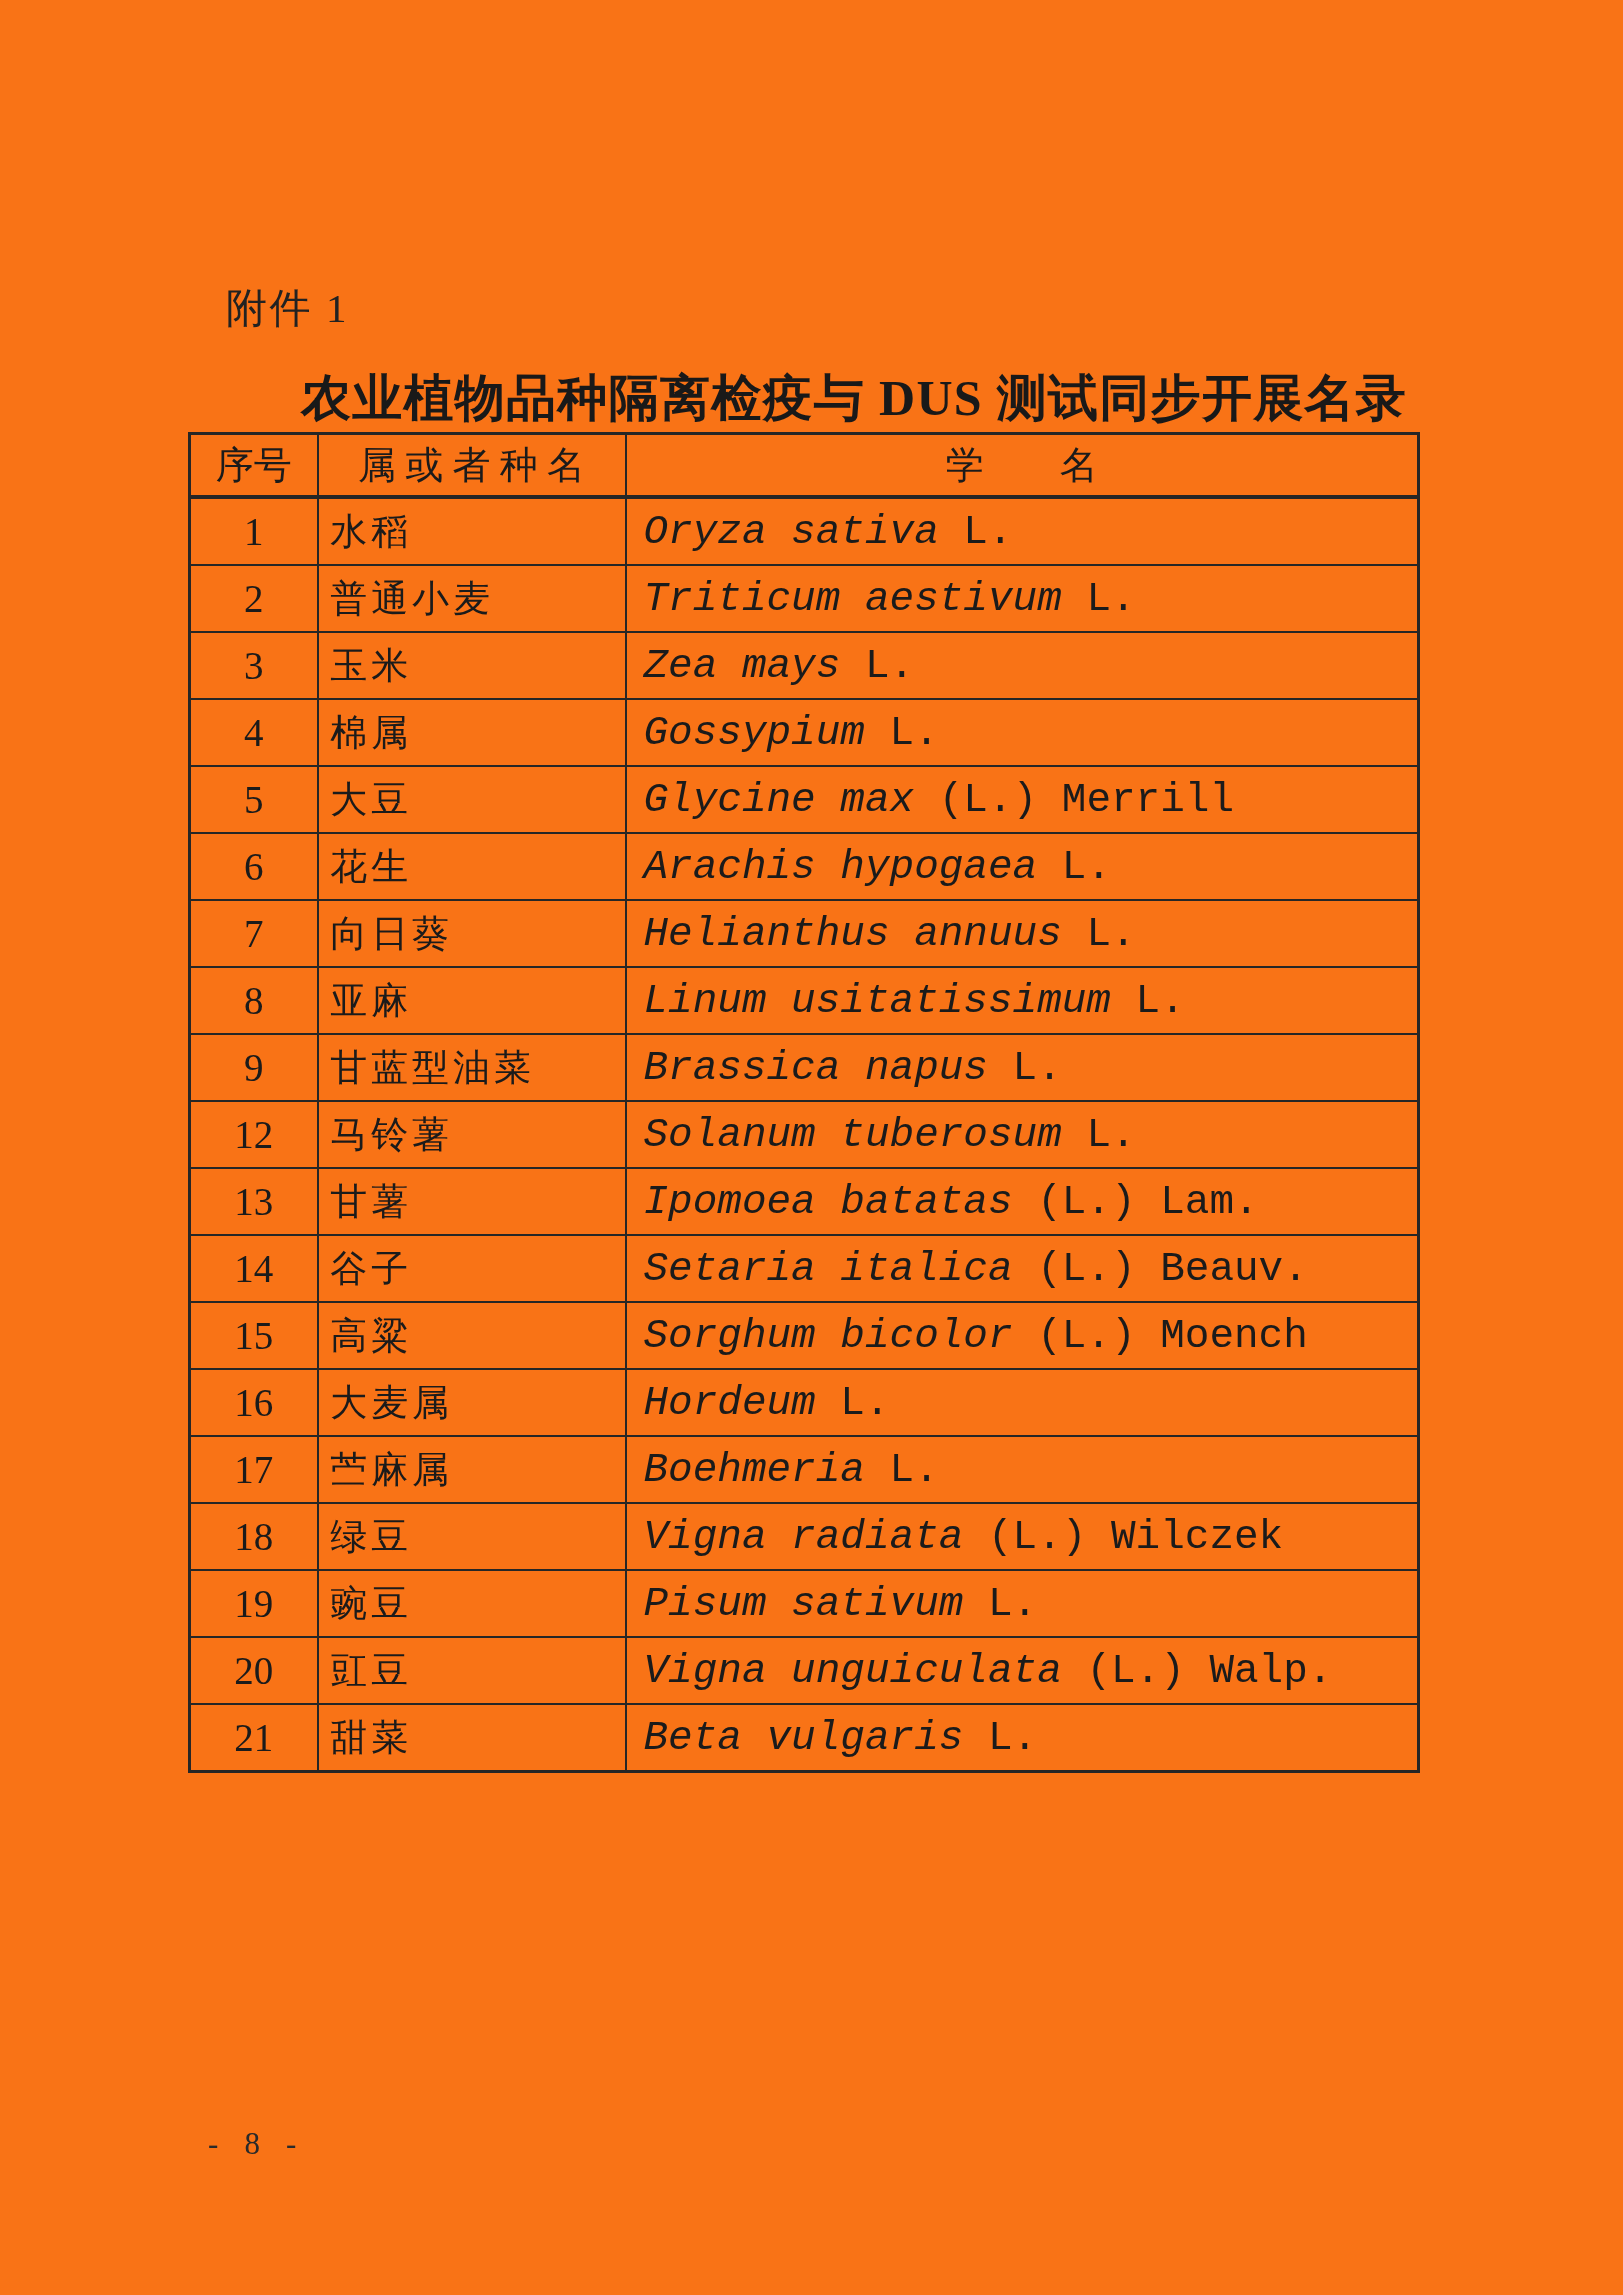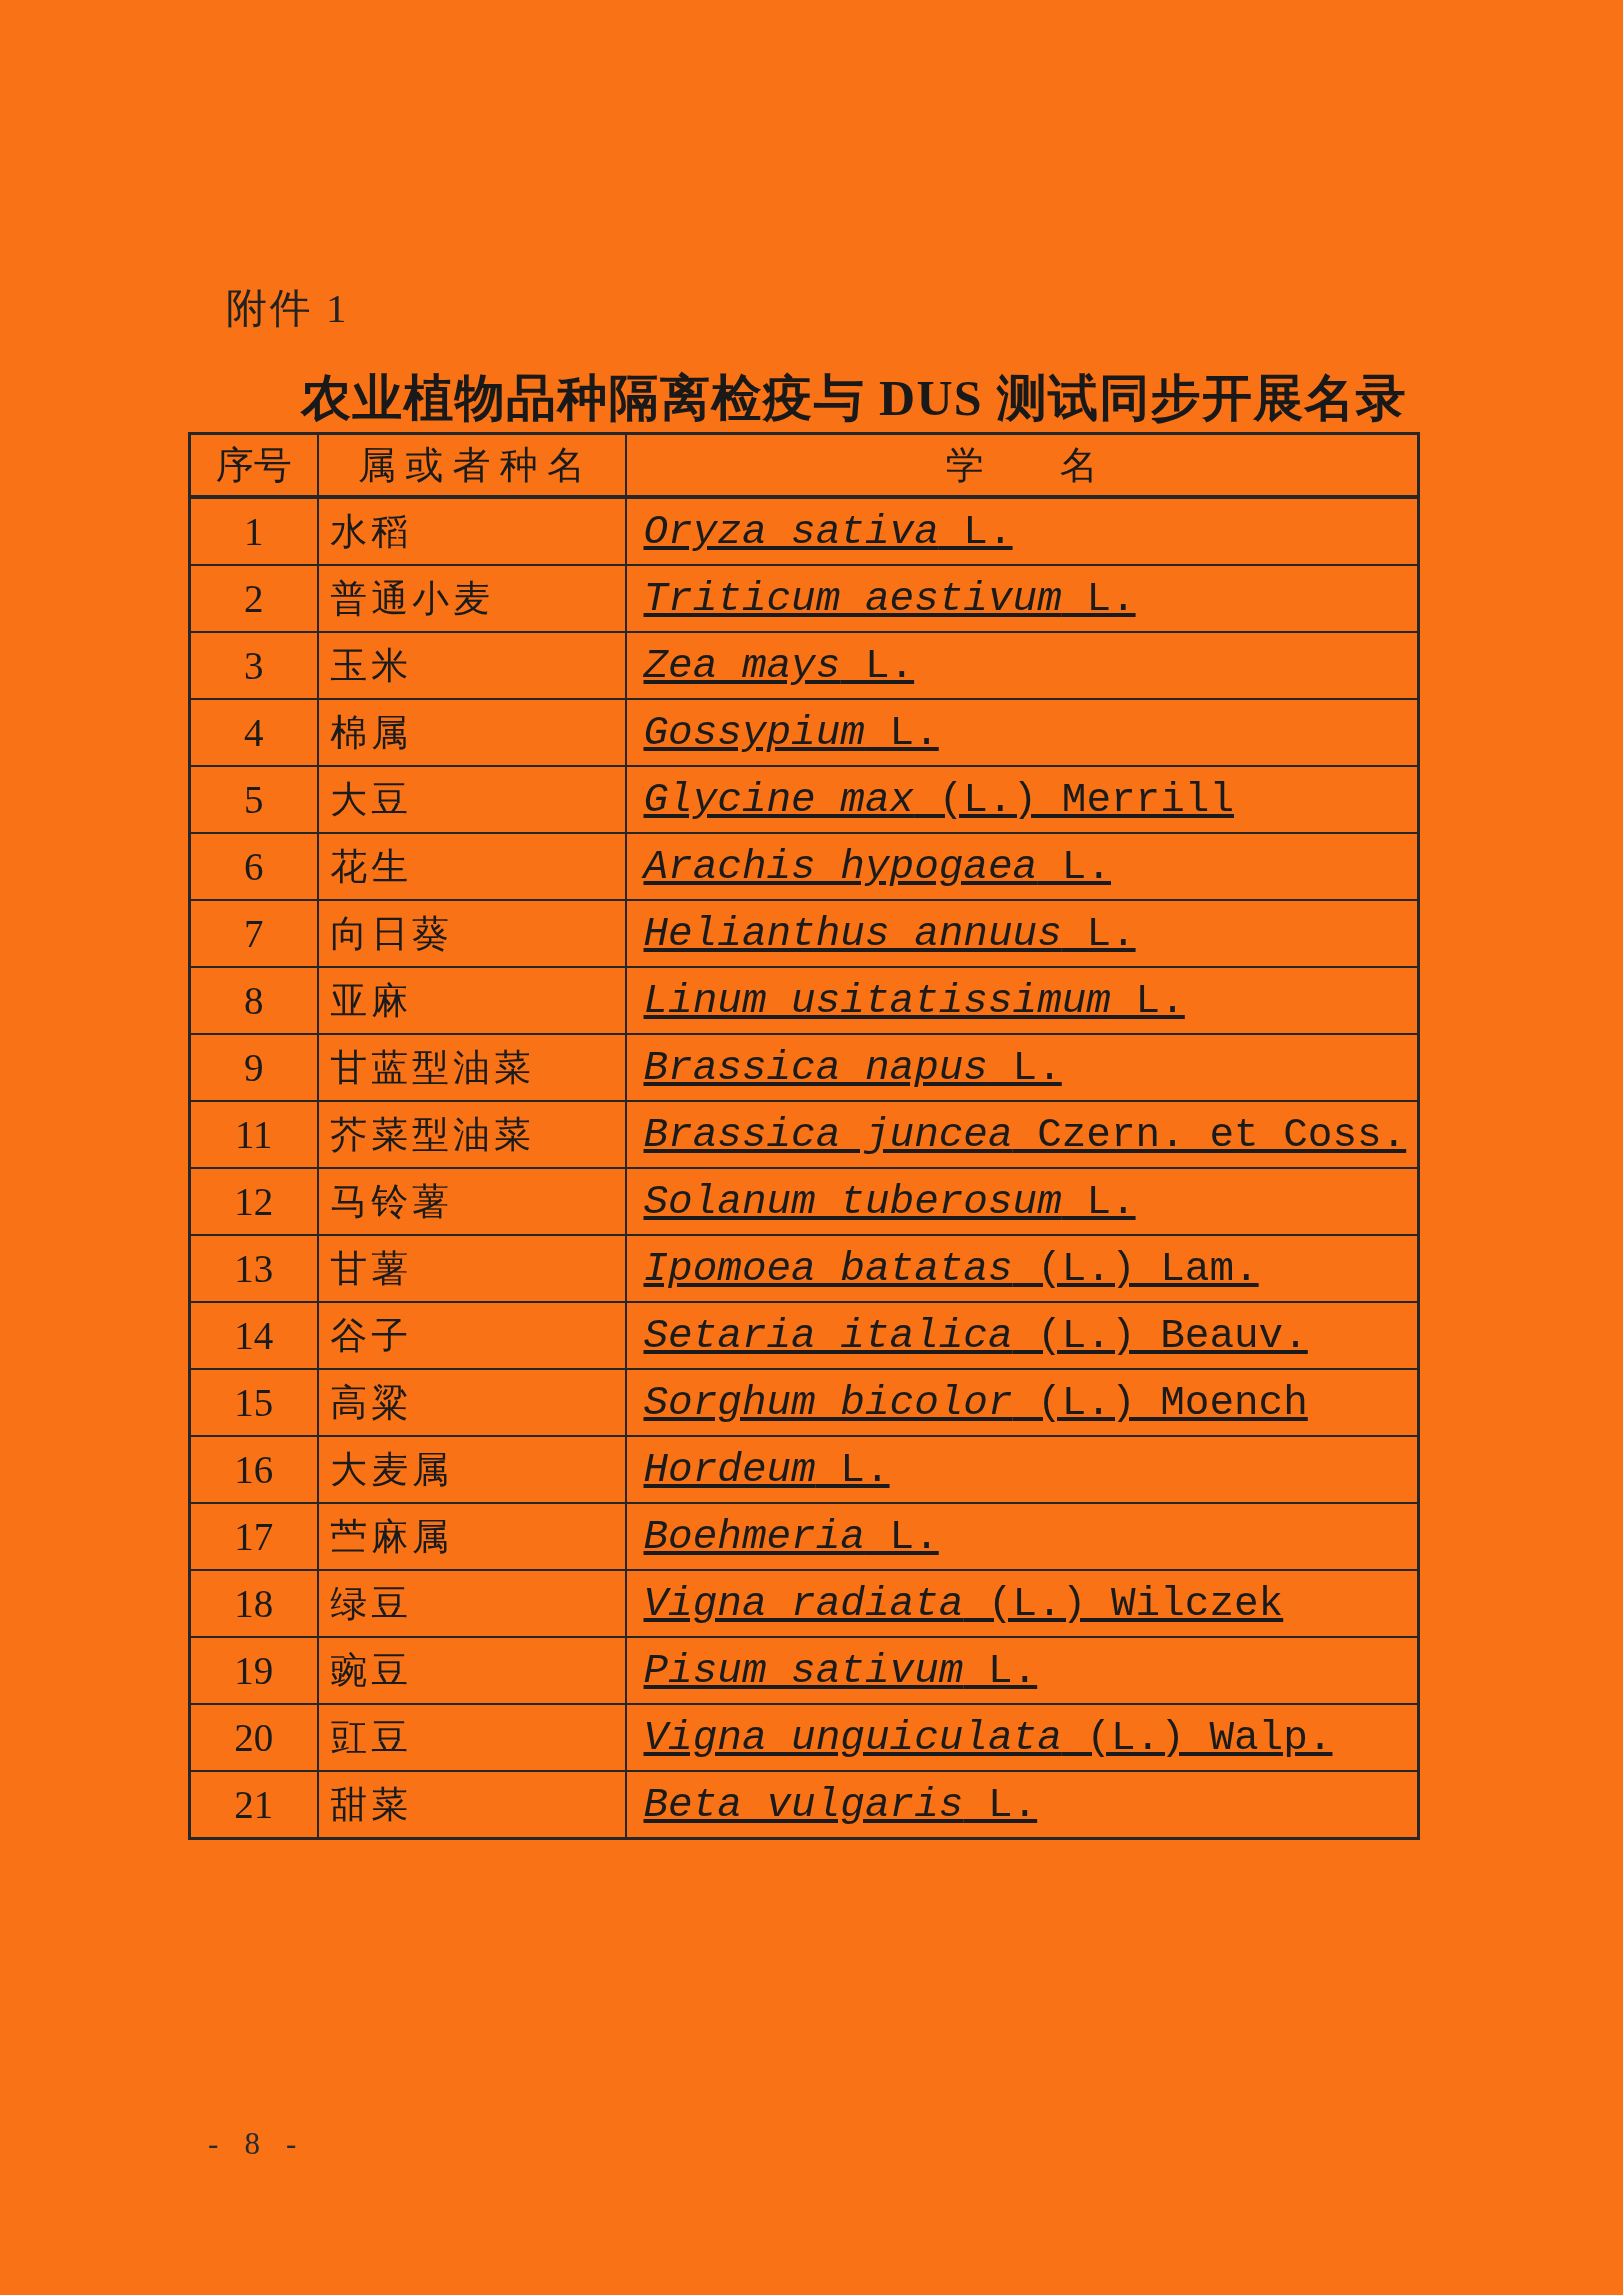--- a/index.html
+++ b/index.html
@@ -66,21 +66,20 @@
   td.cn{
     font-size:37px;
     padding-left:11.8px;
     letter-spacing:3.9px;
   }
   td.latin{
     font-family:"Liberation Mono","DejaVu Sans Mono",monospace;
     font-size:41px;
     padding-left:17px;
     white-space:nowrap;
-    text-decoration:underline;
   }
   td.latin .bin{font-style:italic;}
   td.latin .auth{font-style:normal;}
   .pageno{
     position:absolute;
     left:208px;top:2126px;
     font-size:31px;
     letter-spacing:9.2px;
     color:#2a2a2a;
   }
@@ -147,25 +146,20 @@
     <td class="no">8</td>
     <td class="cn">亚麻</td>
     <td class="latin"><span class="bin">Linum usitatissimum</span><span class="auth"> L.</span></td>
   </tr>
         <tr>
     <td class="no">9</td>
     <td class="cn">甘蓝型油菜</td>
     <td class="latin"><span class="bin">Brassica napus</span><span class="auth"> L.</span></td>
   </tr>
         <tr>
-    <td class="no">11</td>
-    <td class="cn">芥菜型油菜</td>
-    <td class="latin"><span class="bin">Brassica juncea</span><span class="auth"> Czern. et Coss.</span></td>
-  </tr>
-        <tr>
     <td class="no">12</td>
     <td class="cn">马铃薯</td>
     <td class="latin"><span class="bin">Solanum tuberosum</span><span class="auth"> L.</span></td>
   </tr>
         <tr>
     <td class="no">13</td>
     <td class="cn">甘薯</td>
     <td class="latin"><span class="bin">Ipomoea batatas</span><span class="auth"> (L.) Lam.</span></td>
   </tr>
         <tr>

